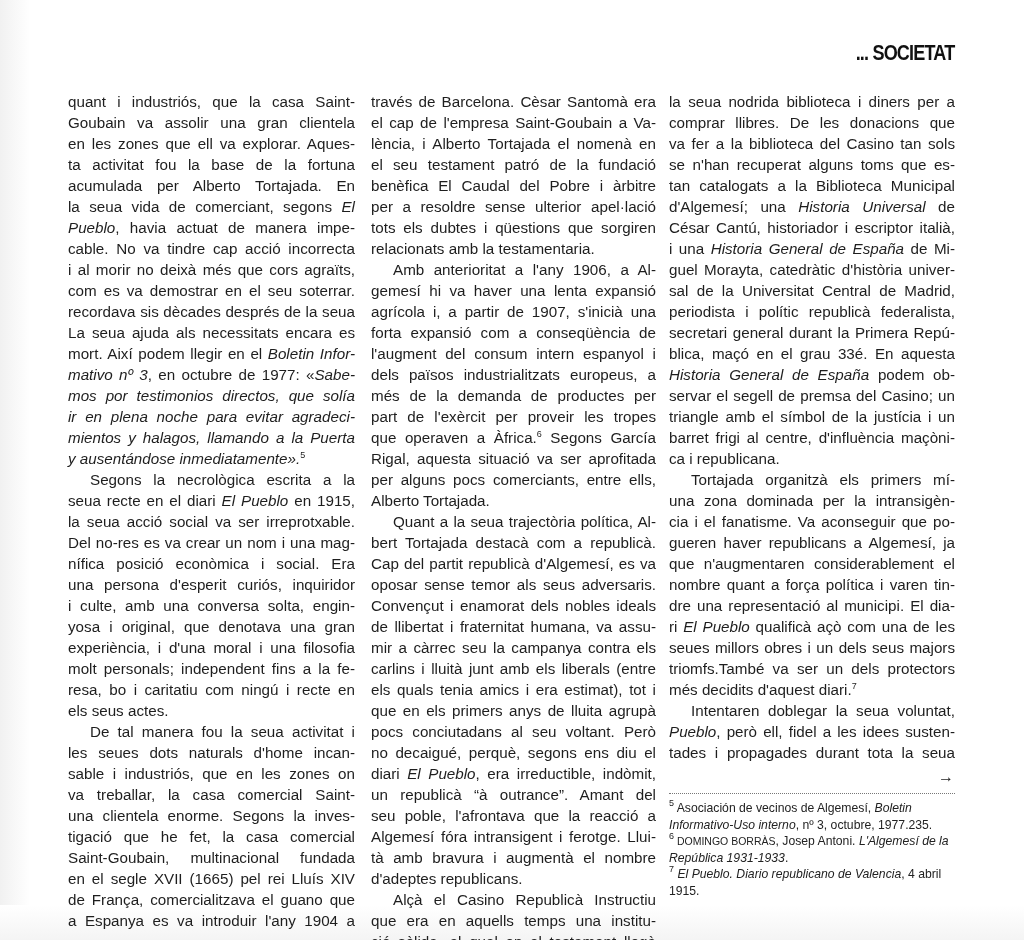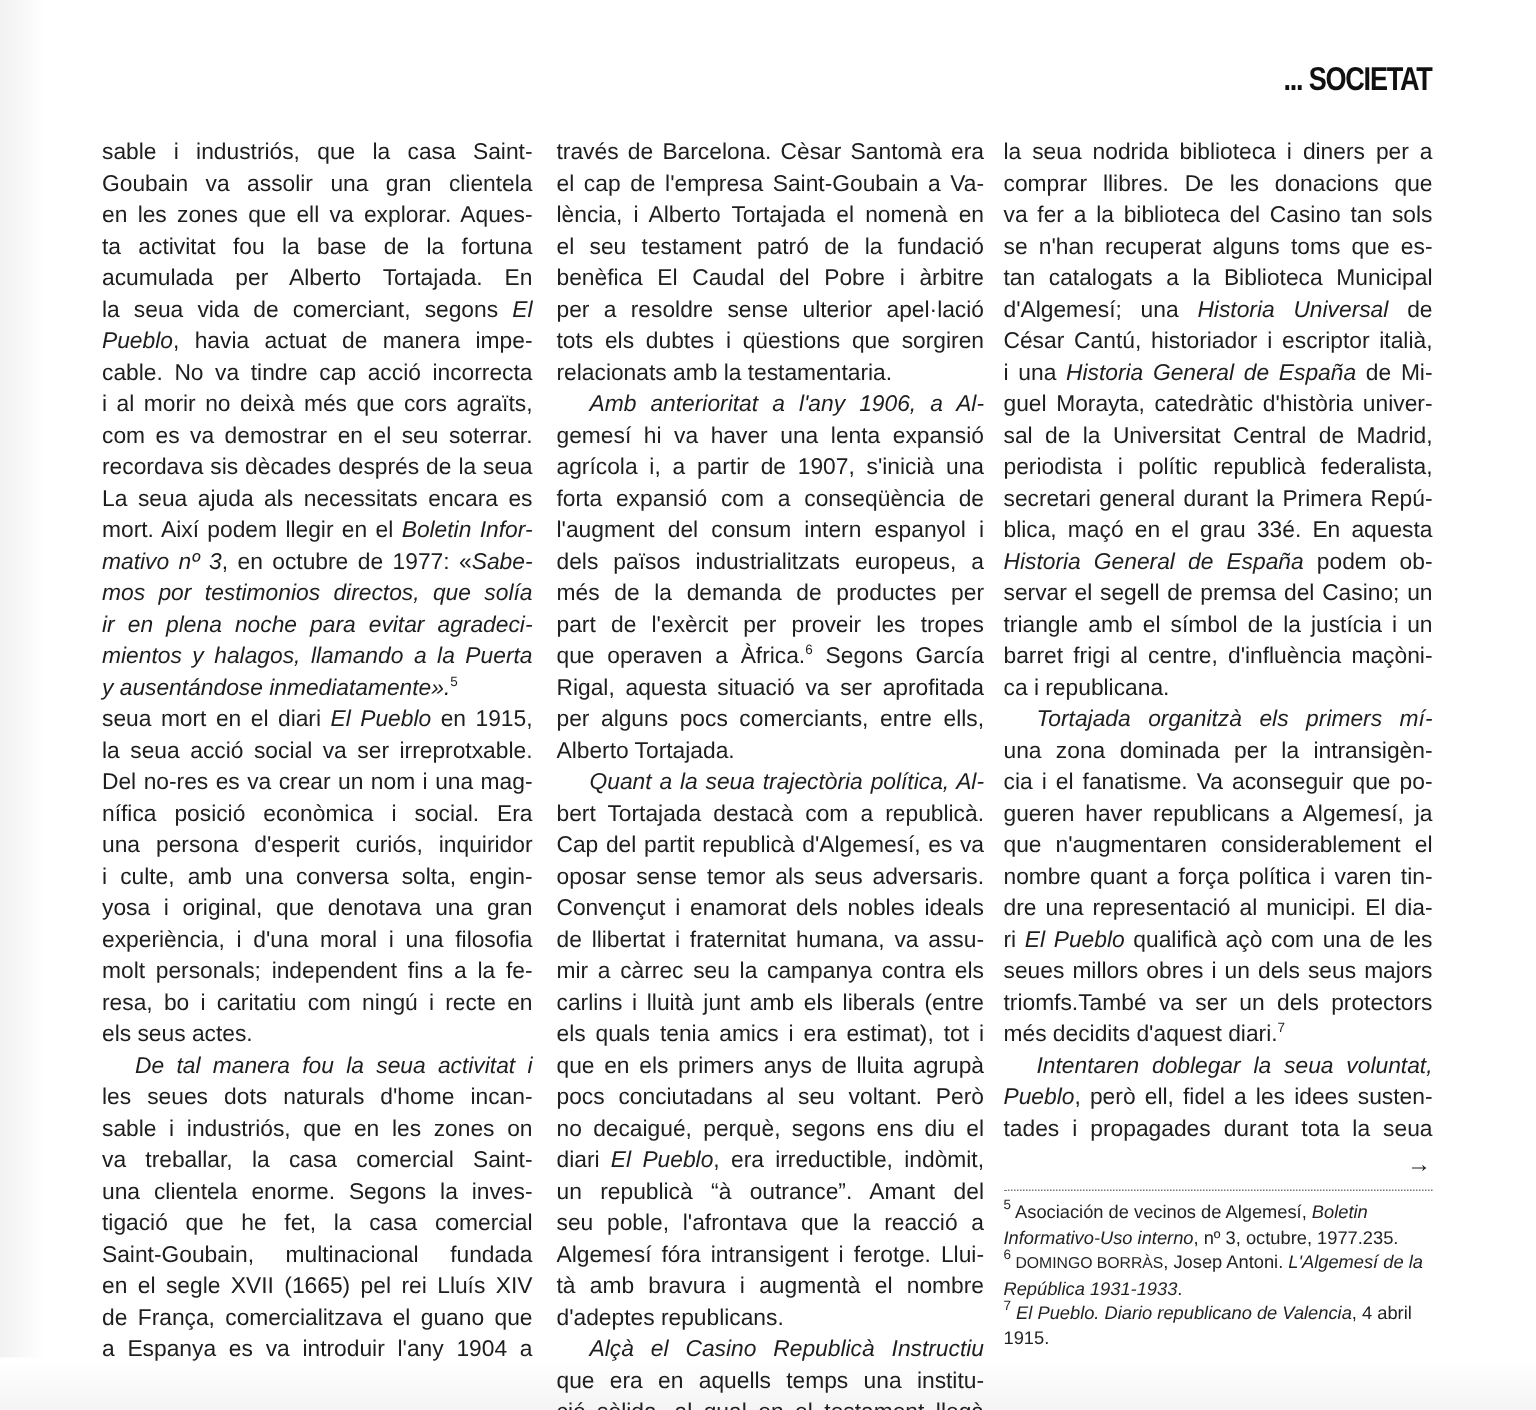--- a/index.html
+++ b/index.html
@@ -14,21 +14,21 @@
   }
   .col {
     position: absolute; top: 91px; font-size: 15.2px; line-height: 21px;
     text-align: justify; hyphens: none;
   }
   .col1 { left: 68px; width: 287px; }
   .col2 { left: 371px; width: 285px; }
   .col3 { left: 669px; width: 286px; }
   .line { display: block; text-align: justify; text-align-last: justify; white-space: nowrap; }
   .line.last { text-align-last: left; }
-  .line.ind { padding-left: 22px; font-style: italic; }
+  .line.ind { padding-left: 22px; }
   em { }
   sup { font-size: 9px; line-height: 0; vertical-align: 6px; }
   .arrow { position: absolute; left: 938px; top: 768px; font-size: 16px; color: #222; }
   .fn-rule { position: absolute; left: 669px; top: 793px; width: 286px; border-top: 1px dotted #777; }
   .footnotes {
     position: absolute; left: 669px; top: 800px; width: 300px; font-size: 12.2px; line-height: 16.5px; color: #222;
   }
   .footnotes div { margin: 0; }
   .smallcaps { font-size: 10.5px; }
   .shade-left { position: absolute; left: 0; top: 0; width: 30px; height: 940px;
@@ -38,39 +38,40 @@
 </style>
 </head>
 <body>
 
 <div class="shade-left"></div>
 <div class="shade-bottom"></div>
 
 <div class="section-header">... SOCIETAT</div>
 
 <div class="col col1">
-  <span class="line">sable i industriós, que la casa Saint-</span>
+  <span class="line">quant i industriós, que la casa Saint-</span>
   <span class="line">Goubain va assolir una gran clientela</span>
   <span class="line">en les zones que ell va explorar. Aques-</span>
   <span class="line">ta activitat fou la base de la fortuna</span>
   <span class="line">acumulada per Alberto Tortajada. En</span>
   <span class="line"><span>la seua vida de comerciant, segons </span><em>El</em></span>
   <span class="line"><em>Pueblo</em><span>, havia actuat de manera impe-</span></span>
   <span class="line">cable. No va tindre cap acció incorrecta</span>
   <span class="line">i al morir no deixà més que cors agraïts,</span>
   <span class="line">com es va demostrar en el seu soterrar.</span>
   <span class="line">recordava sis dècades després de la seua</span>
   <span class="line">La seua ajuda als necessitats encara es</span>
   <span class="line"><span>mort. Així podem llegir en el </span><em>Boletin Infor-</em></span>
   <span class="line"><em>mativo nº 3</em><span>, en octubre de 1977: «</span><em>Sabe-</em></span>
   <span class="line"><em>mos por testimonios directos, que solía</em></span>
   <span class="line"><em>ir en plena noche para evitar agradeci-</em></span>
   <span class="line"><em>mientos y halagos, llamando a la Puerta</em></span>
   <span class="line last"><em>y ausentándose inmediatamente».</em><sup>5</sup></span>
-  <span class="line"><span>seua mort en el diari </span><em>El Pueblo</em><span> en 1915,</span></span>
+  <span class="line ind">Segons la necrològica escrita a la</span>
+  <span class="line"><span>seua recte en el diari </span><em>El Pueblo</em><span> en 1915,</span></span>
   <span class="line">la seua acció social va ser irreprotxable.</span>
   <span class="line">Del no-res es va crear un nom i una mag-</span>
   <span class="line">nífica posició econòmica i social.  Era</span>
   <span class="line">una persona d'esperit curiós, inquiridor</span>
   <span class="line">i culte, amb una conversa solta, engin-</span>
   <span class="line">yosa i original, que denotava una gran</span>
   <span class="line">experiència, i d'una moral i una filosofia</span>
   <span class="line">molt personals; independent fins a la fe-</span>
   <span class="line">resa, bo i caritatiu com ningú i recte en</span>
   <span class="line last">els seus actes.</span>

